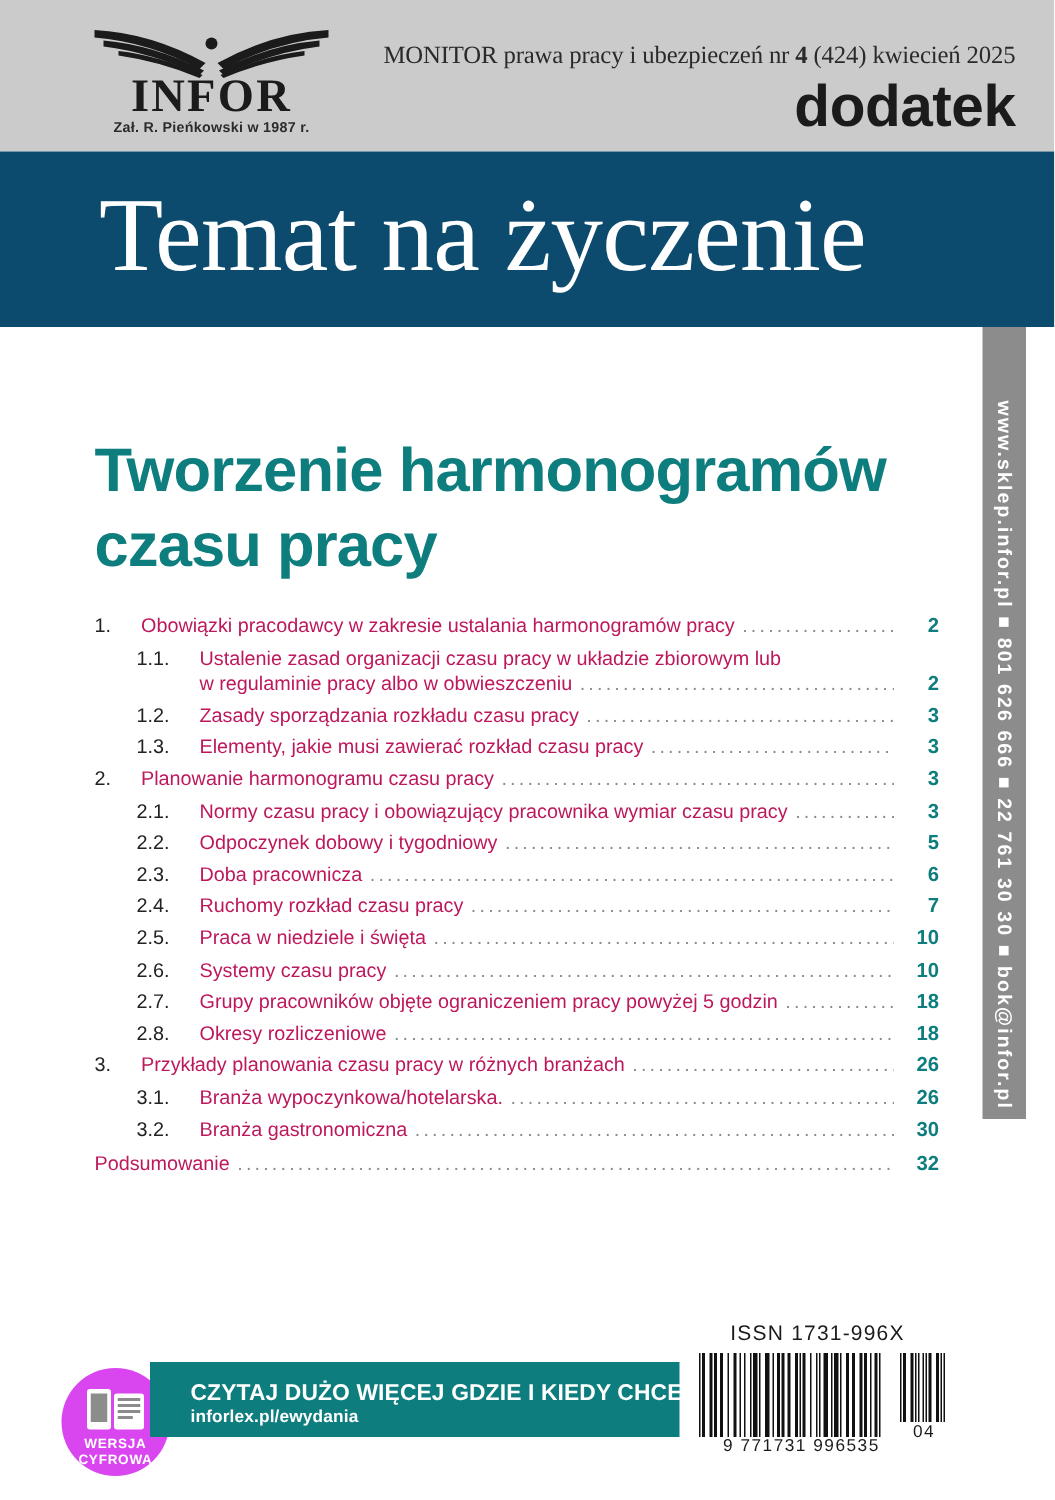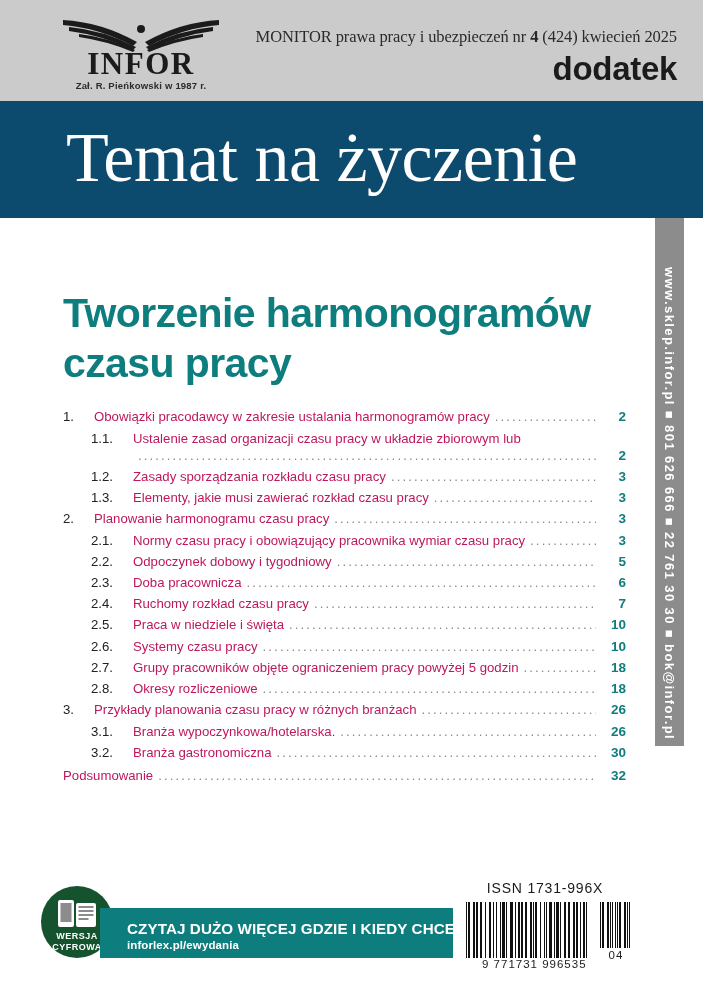--- a/index.html
+++ b/index.html
@@ -66,21 +66,21 @@
     color: #2a2a2a;
     white-space: nowrap;
     letter-spacing: -0.1px;
   }
   .masthead-line b { font-weight: bold; }
   .masthead-dodatek {
     position: absolute;
     right: 26px; top: 52px;
     font-family: "Liberation Sans", sans-serif;
     font-weight: bold;
-    font-size: 33px;
+    font-size: 39px;
     color: #1b1b1b;
     line-height: 1;
     letter-spacing: -0.3px;
   }
 
   
   .banner {
     position: absolute;
     left: 0; top: 101px;
     width: 703px; height: 117px;
@@ -202,24 +202,24 @@
   .toc-twoline .tl-second {
     display: flex;
     align-items: baseline;
     padding-left: 42px;
     margin-top: 2px;
   }
 
   
   .digital-badge {
     position: absolute;
-    left: 41px; top: 886px;
+    left: 41px; top: 912px;
     width: 72px; height: 72px;
     border-radius: 50%;
-    background: #14532d;
+    background: #d946ef;
   }
   .badge-icon {
     position: absolute;
     left: 17px; top: 14px;
     width: 38px; height: 29px;
   }
   .badge-text {
     position: absolute;
     left: 0; top: 45px;
     width: 72px;
@@ -367,20 +367,21 @@
       <span class="toc-dots">.........................................................................................</span>
       <span class="toc-page">2</span>
     </div>
 
     <div class="toc-twoline">
       <div class="tl-first">
         <span class="toc-num">1.1.</span>
         <span class="toc-label">Ustalenie zasad organizacji czasu pracy w układzie zbiorowym lub</span>
       </div>
       <div class="tl-second">
+        <span class="toc-label">w regulaminie pracy albo w obwieszczeniu</span>
         <span class="toc-dots">.........................................................................................</span>
         <span class="toc-page">2</span>
       </div>
     </div>
 
     <div class="toc-row lvl2">
       <span class="toc-num">1.2.</span>
       <span class="toc-label">Zasady sporządzania rozkładu czasu pracy</span>
       <span class="toc-dots">.........................................................................................</span>
       <span class="toc-page">3</span>

